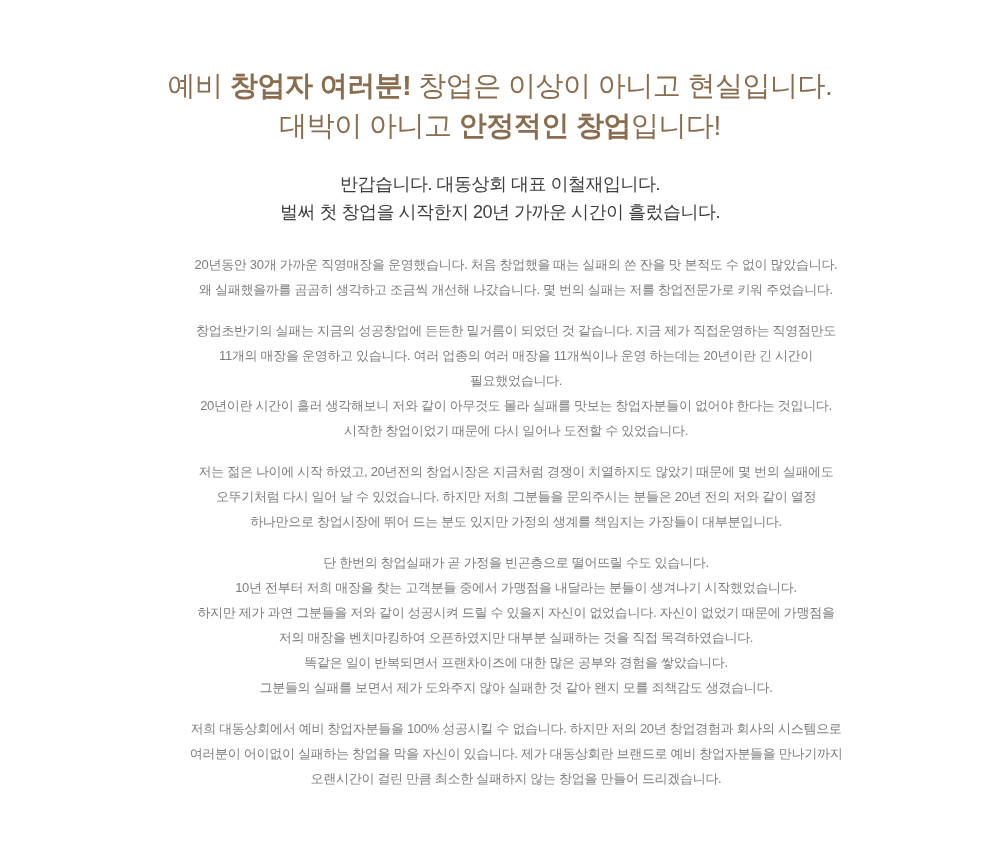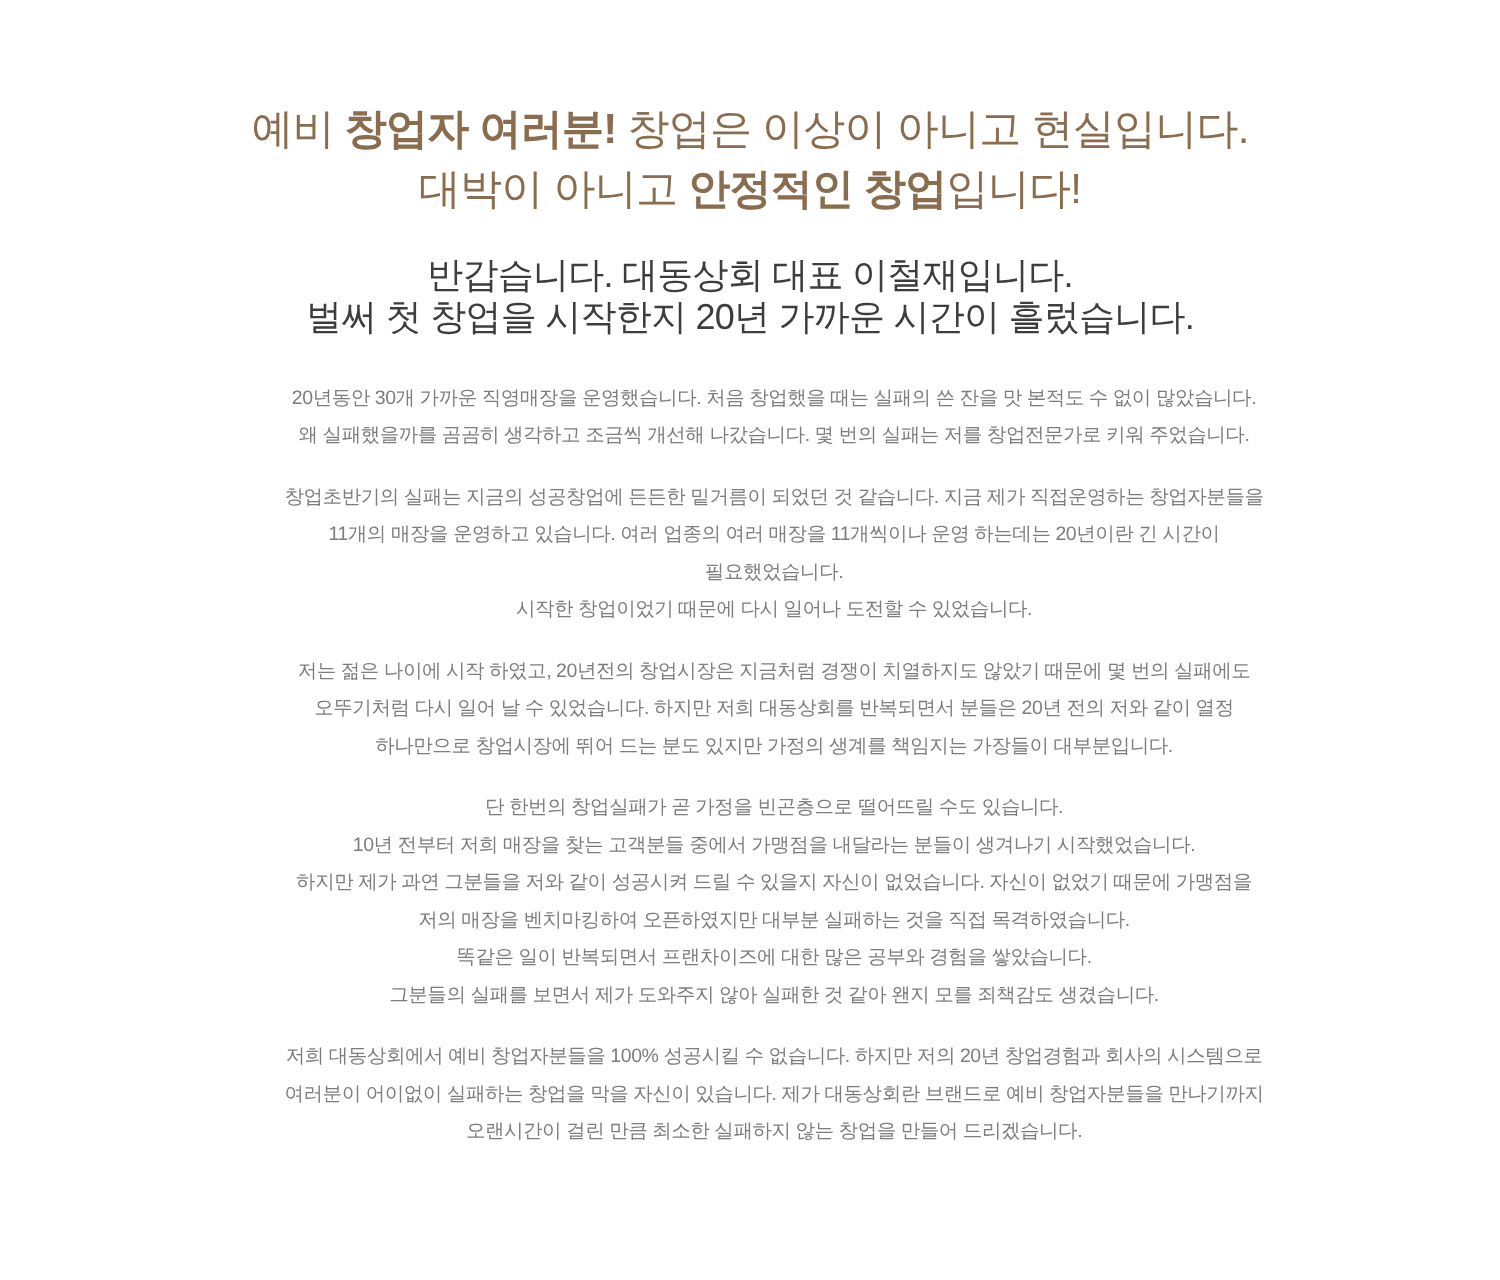--- a/index.html
+++ b/index.html
@@ -23,21 +23,21 @@
     font-size: 28px;
     line-height: 40px;
     font-weight: 400;
     color: #8a6d4e;
     letter-spacing: -0.5px;
   }
   .heading .h-line { display: block; }
   .heading strong { font-weight: 700; }
   .intro {
     margin: 0 0 26px 0;
-    font-size: 24px;
+    font-size: 18px;
     line-height: 28px;
     font-weight: 400;
     color: #3d3d3d;
     letter-spacing: -0.5px;
   }
   .intro .i-line { display: block; }
   .paragraphs { margin: 18px; padding-left: 32px; }
   .para {
     margin: 0 auto 16px auto;
     font-size: 13px;
@@ -63,28 +63,29 @@
     <span class="i-line">반갑습니다. 대동상회 대표 이철재입니다.</span>
     <span class="i-line">벌써 첫 창업을 시작한지 20년 가까운 시간이 흘렀습니다.</span>
   </p>
 
   <div class="paragraphs" id="paragraphs">
       <div class="para">
         <span class="para-line">20년동안 30개 가까운 직영매장을 운영했습니다. 처음 창업했을 때는 실패의 쓴 잔을 맛 본적도 수 없이 많았습니다.</span>
         <span class="para-line">왜 실패했을까를 곰곰히 생각하고 조금씩 개선해 나갔습니다. 몇 번의 실패는 저를 창업전문가로 키워 주었습니다.</span>
       </div>
       <div class="para">
-        <span class="para-line">창업초반기의 실패는 지금의 성공창업에 든든한 밑거름이 되었던 것 같습니다. 지금 제가 직접운영하는 창업자분들을</span>
+        <span class="para-line">창업초반기의 실패는 지금의 성공창업에 든든한 밑거름이 되었던 것 같습니다. 지금 제가 직접운영하는 직영점만도</span>
         <span class="para-line">11개의 매장을 운영하고 있습니다. 여러 업종의 여러 매장을 11개씩이나 운영 하는데는 20년이란 긴 시간이</span>
         <span class="para-line">필요했었습니다.</span>
+        <span class="para-line">20년이란 시간이 흘러 생각해보니 저와 같이 아무것도 몰라 실패를 맛보는 창업자분들이 없어야 한다는 것입니다.</span>
         <span class="para-line">시작한 창업이었기 때문에 다시 일어나 도전할 수 있었습니다.</span>
       </div>
       <div class="para">
         <span class="para-line">저는 젊은 나이에 시작 하였고, 20년전의 창업시장은 지금처럼 경쟁이 치열하지도 않았기 때문에 몇 번의 실패에도</span>
-        <span class="para-line">오뚜기처럼 다시 일어 날 수 있었습니다. 하지만 저희 대동상회를 반복되면서 분들은 20년 전의 저와 같이 열정</span>
+        <span class="para-line">오뚜기처럼 다시 일어 날 수 있었습니다. 하지만 저희 그분들을 문의주시는 분들은 20년 전의 저와 같이 열정</span>
         <span class="para-line">하나만으로 창업시장에 뛰어 드는 분도 있지만 가정의 생계를 책임지는 가장들이 대부분입니다.</span>
       </div>
       <div class="para">
         <span class="para-line">단 한번의 창업실패가 곧 가정을 빈곤층으로 떨어뜨릴 수도 있습니다.</span>
         <span class="para-line">10년 전부터 저희 매장을 찾는 고객분들 중에서 가맹점을 내달라는 분들이 생겨나기 시작했었습니다.</span>
         <span class="para-line">하지만 제가 과연 그분들을 저와 같이 성공시켜 드릴 수 있을지 자신이 없었습니다. 자신이 없었기 때문에 가맹점을</span>
         <span class="para-line">저의 매장을 벤치마킹하여 오픈하였지만 대부분 실패하는 것을 직접 목격하였습니다.</span>
         <span class="para-line">똑같은 일이 반복되면서 프랜차이즈에 대한 많은 공부와 경험을 쌓았습니다.</span>
         <span class="para-line">그분들의 실패를 보면서 제가 도와주지 않아 실패한 것 같아 왠지 모를 죄책감도 생겼습니다.</span>
       </div>

